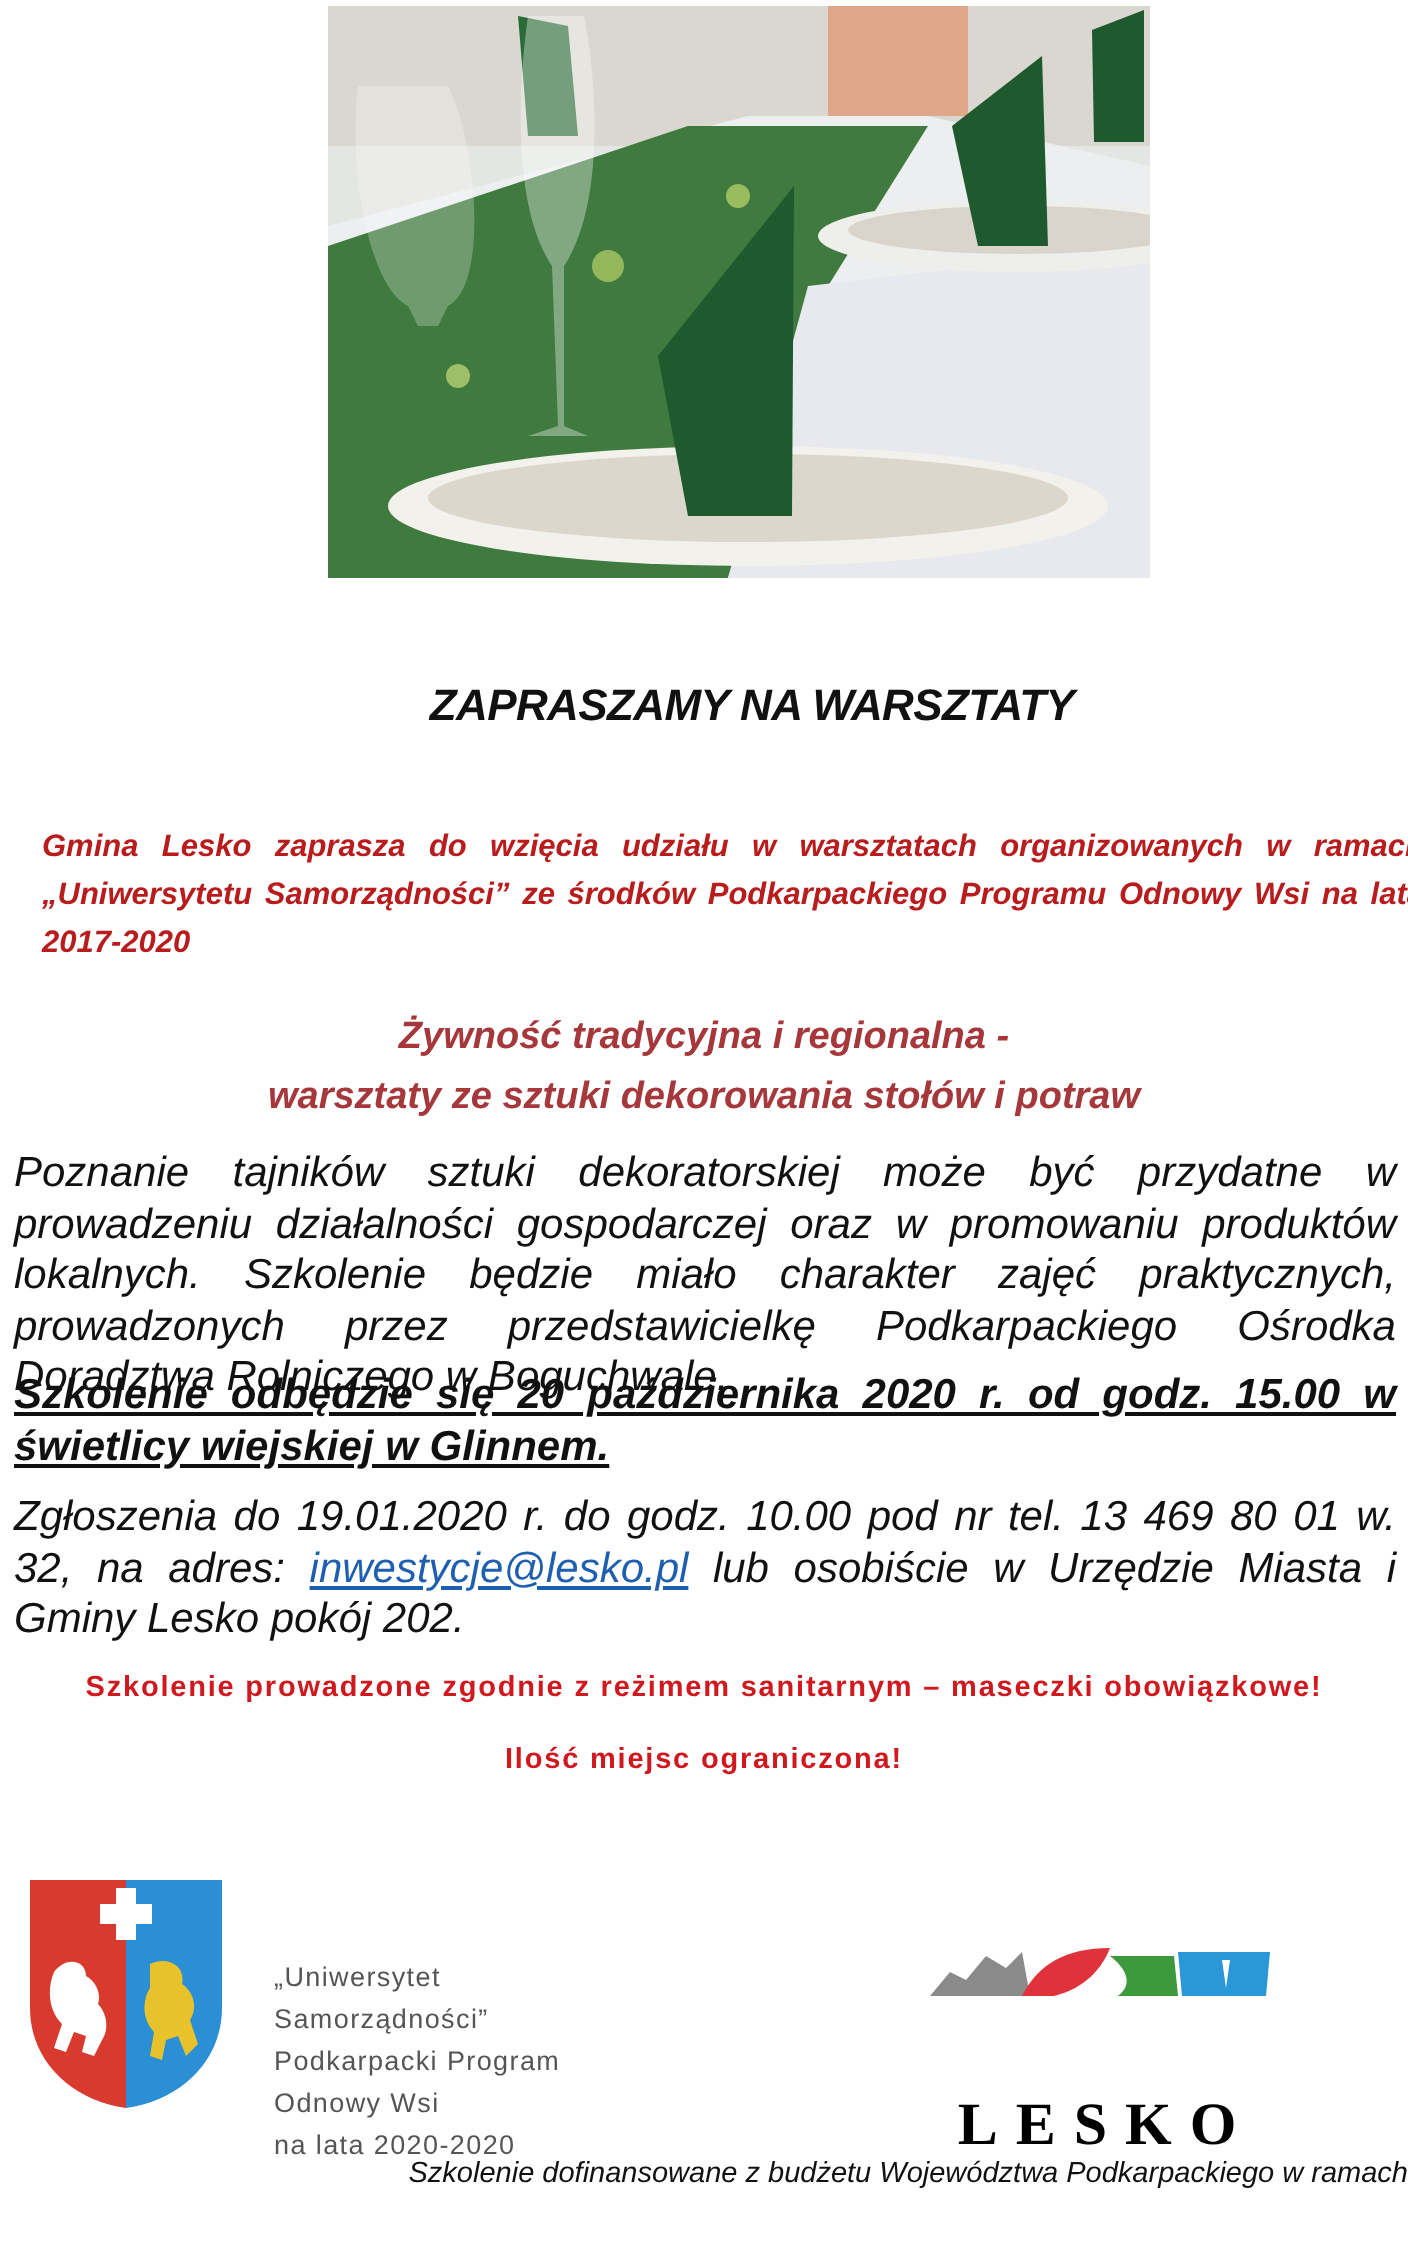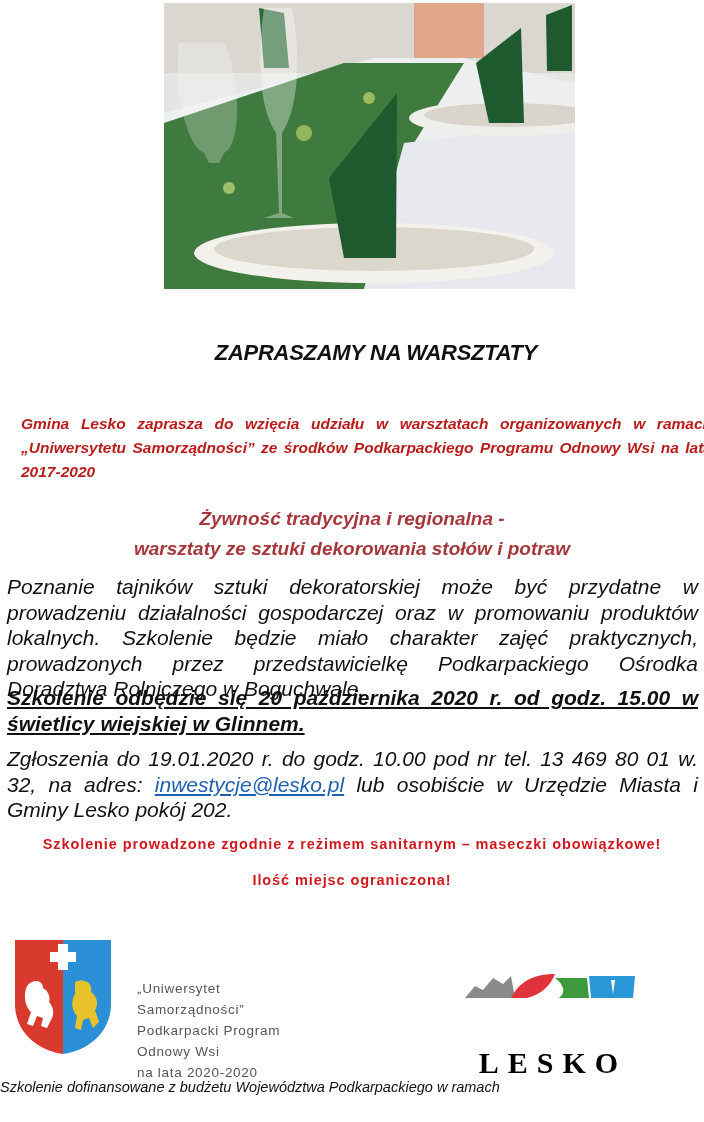--- a/index.html
+++ b/index.html
@@ -30,21 +30,21 @@
   .w1 { top: 836px; }
   .w2 { top: 872px; }
 
   .crest { position: absolute; left: 13px; top: 938px; width: 100px; height: 118px; }
   .prog-text { position: absolute; left: 137px; top: 946px; font-size: 13.5px; line-height: 21px; color: #555; letter-spacing: 0.7px; margin-top: 32px; }
 
   .lesko-logo { position: absolute; left: 463px; top: 968px; width: 180px; height: 62px; }
   .lesko-word { position: absolute; left: 463px; top: 998px; width: 180px; text-align: center;
                 font-family: "Liberation Serif", serif; font-size: 30px; letter-spacing: 9px; color: #000000; font-weight: bold; margin-top: 48px; }
 
-  .footer { position: absolute; top: 1077px; left: 0; width: 704px; text-align: left; font-style: italic;
+  .footer { position: absolute; top: 1077px; left: 0; width: 704px; text-align: right; font-style: italic;
             font-size: 14.5px; line-height: 21px; color: #111; }
 </style>
 </head>
 <body>
 
 <div class="photo">
   <svg viewBox="0 0 411 286" preserveAspectRatio="none">
     <rect width="411" height="286" fill="#e4e6e3"></rect>
     <rect x="0" y="0" width="411" height="70" fill="#d9d7cf"></rect>
     <rect x="250" y="0" width="70" height="55" fill="#e2855a" opacity="0.6"></rect>

